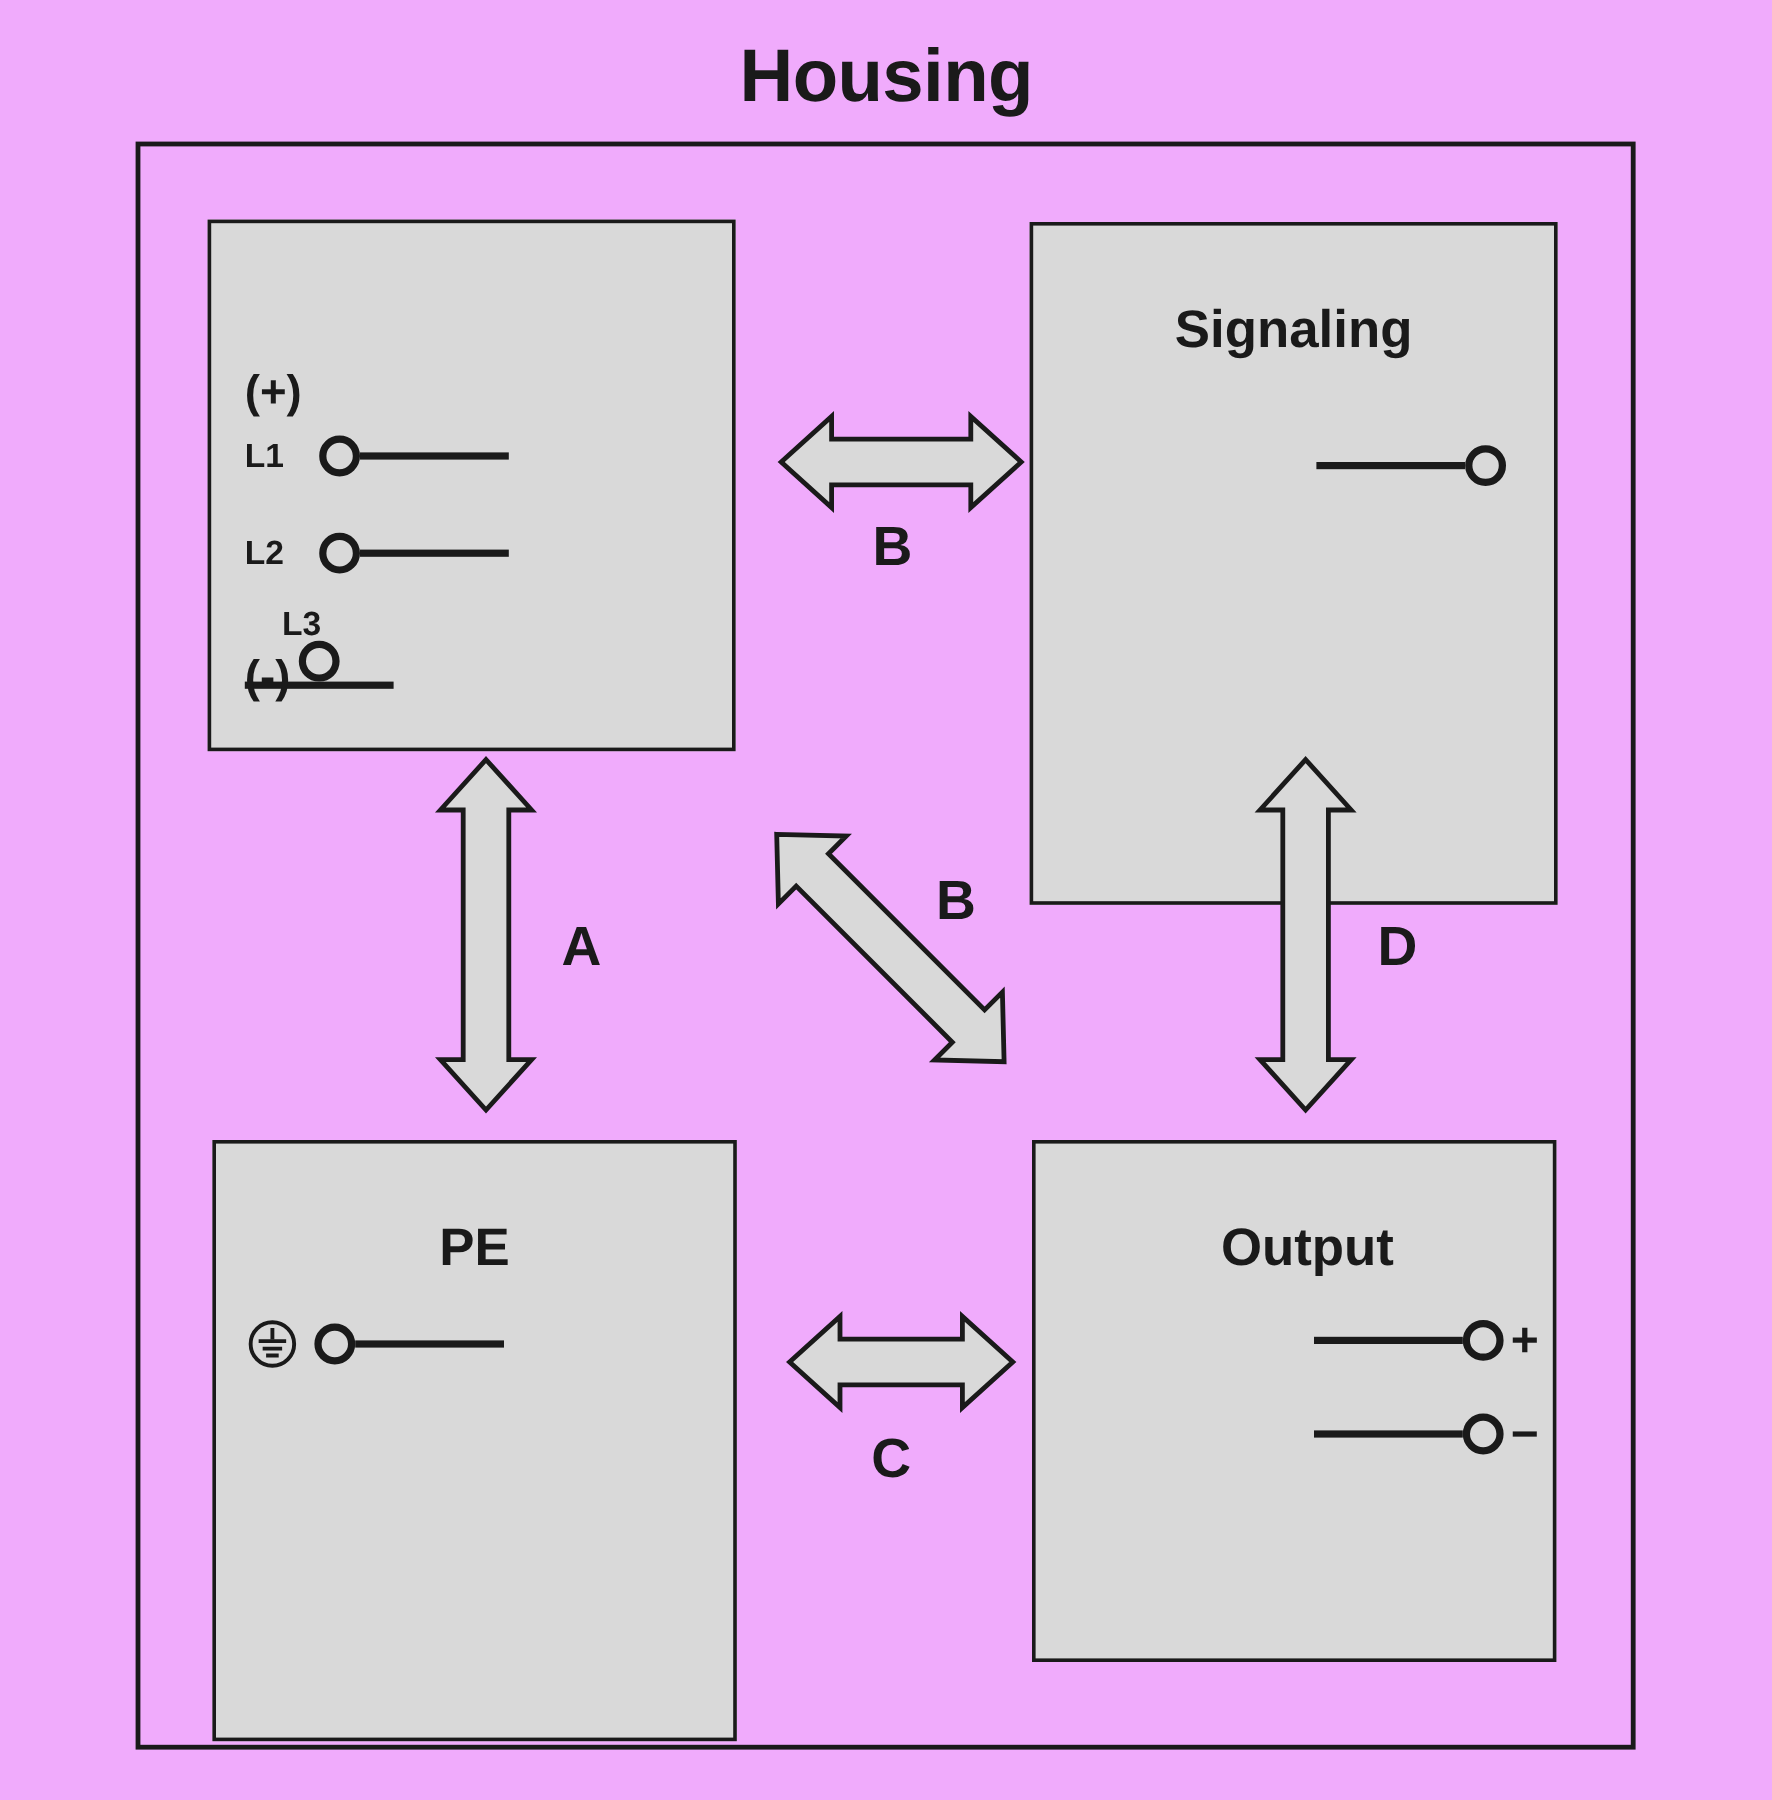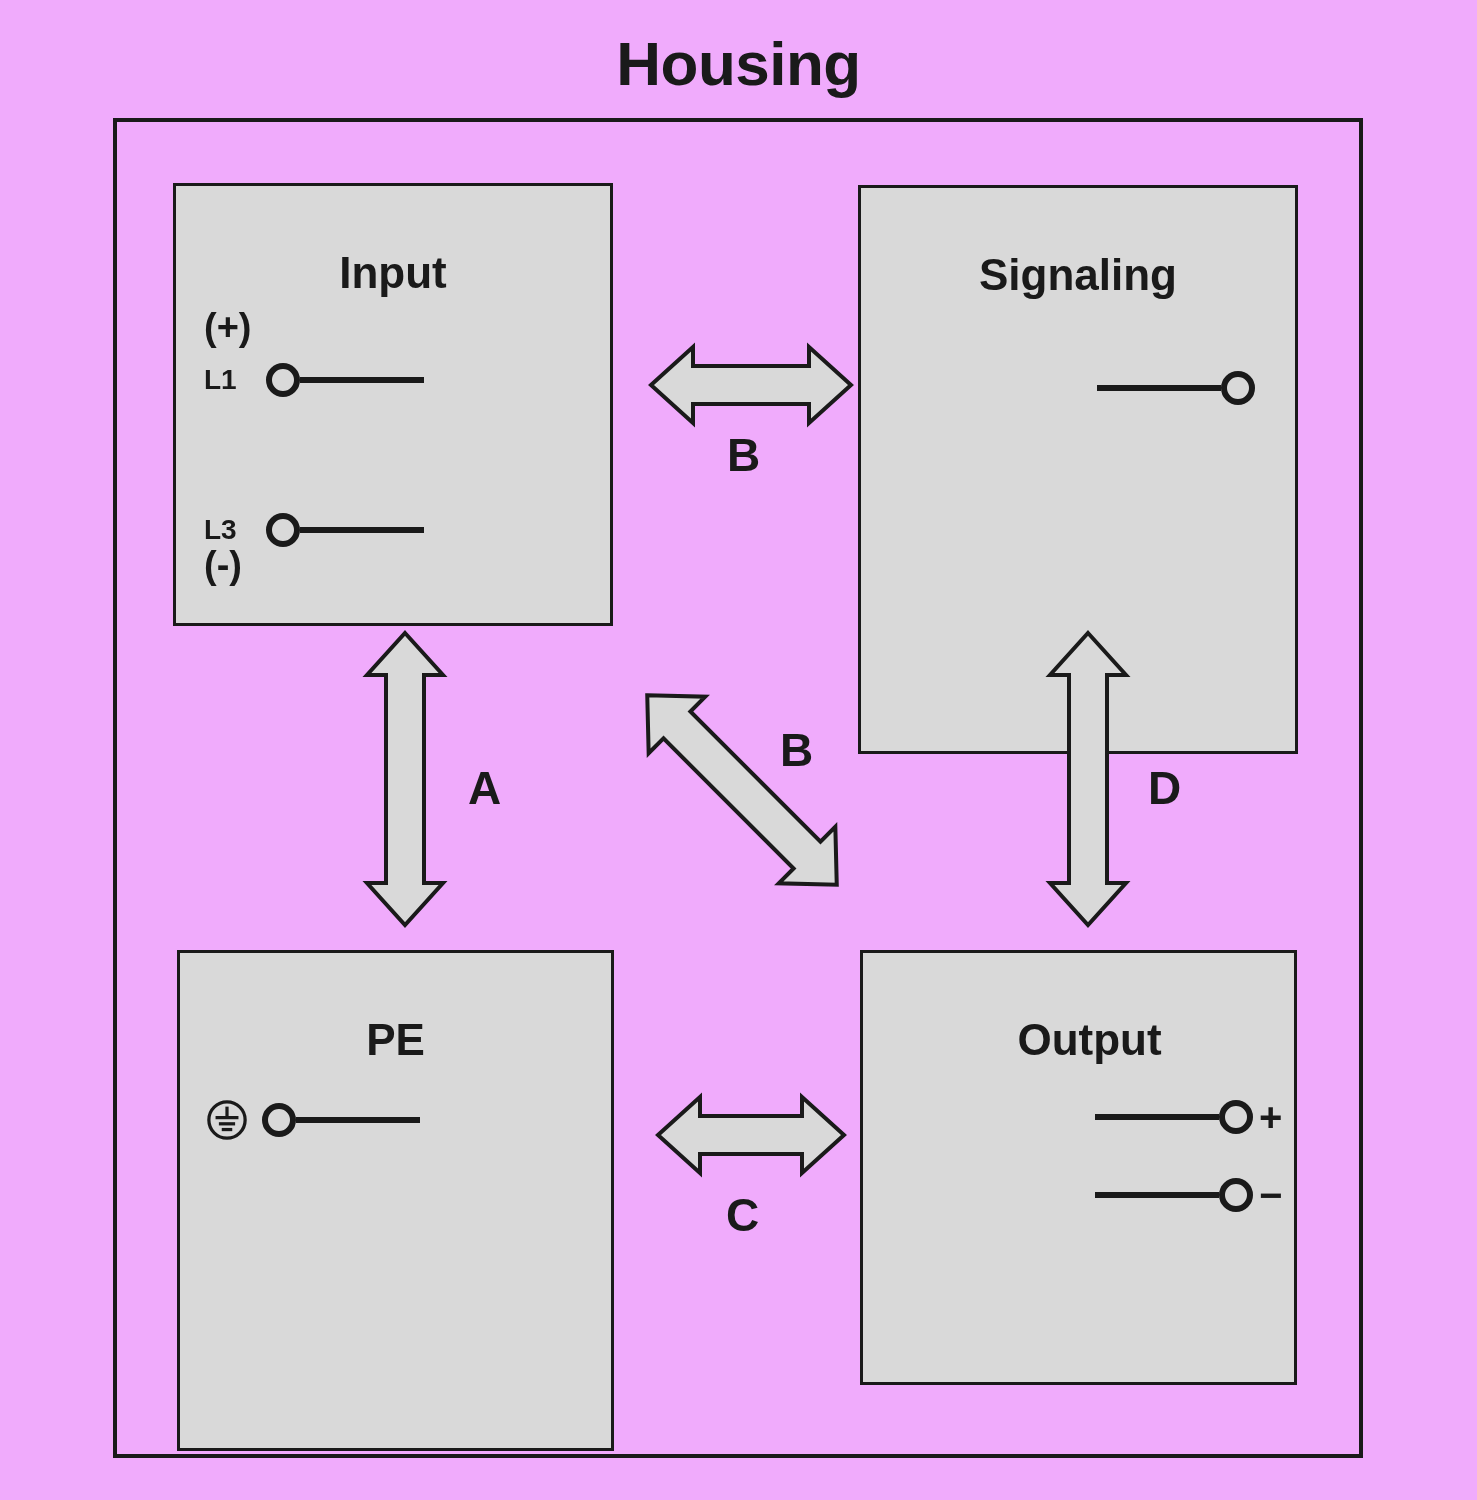--- a/index.html
+++ b/index.html
@@ -99,21 +99,21 @@
     height: 6px;
     background: #1a1a1a;
     flex: 0 0 auto;
   }
 
   
   #in-plus  { left: 28px; top: 122px; }
   #in-minus { left: 28px; top: 360px; }
   #row-l1 { left: 28px; top: 170px; }
   #row-l2 { left: 28px; top: 251px; }
-  #row-l3 { left: 28px; top: 320px; }
+  #row-l3 { left: 28px; top: 320px; flex-direction: column; }
   #row-l1 .term-wire, #row-l2 .term-wire, #row-l3 .term-wire { width: 124px; }
 
   
   #row-sig {
     left: 236px;
     top: 176px;
   }
   #row-sig .term-wire { width: 124px; }
 
   
@@ -170,30 +170,34 @@
 </head>
 <body>
 
 <div id="stage">
 
   <div class="title">Housing</div>
 
   <div class="housing-frame"></div>
 
   <div class="block" id="block-input">
-    <div class="block-title">Input</div>
 
     <div class="term-sign" id="in-plus">(+)</div>
 
     <div class="term-row" id="row-l1">
       <span class="term-label">L1</span>
       <span class="term-circle"></span>
       <span class="term-wire"></span>
     </div>
 
+    <div class="term-row" id="row-l2">
+      <span class="term-label">L2</span>
+      <span class="term-circle"></span>
+      <span class="term-wire"></span>
+    </div>
 
     <div class="term-row" id="row-l3">
       <span class="term-label">L3</span>
       <span class="term-circle"></span>
       <span class="term-wire"></span>
     </div>
 
     <div class="term-sign" id="in-minus">(-)</div>
   </div>
 

